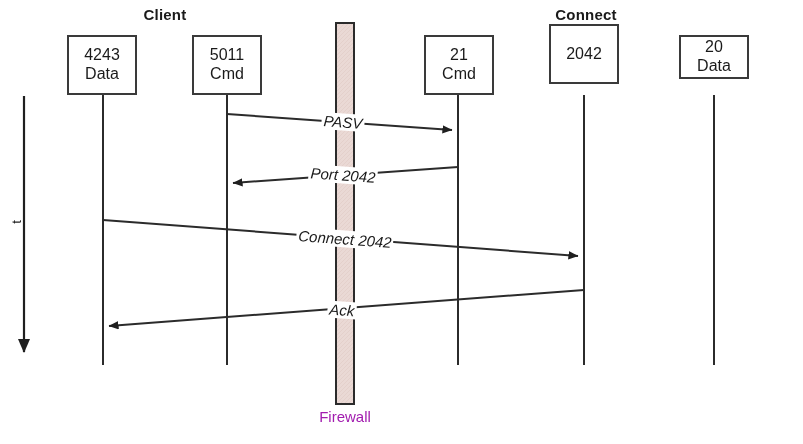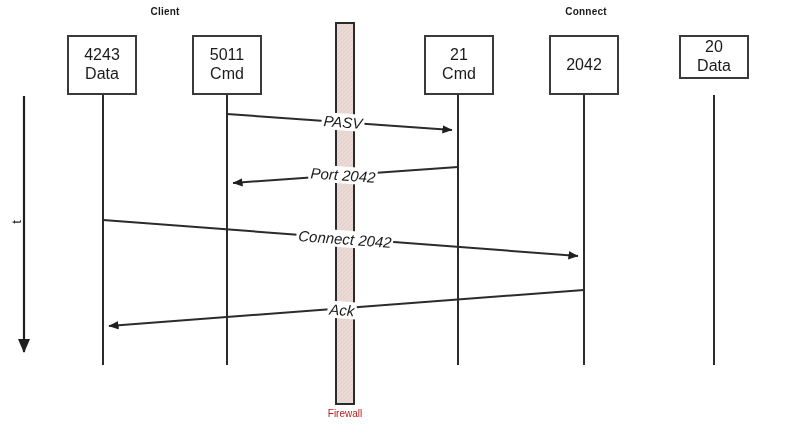--- a/index.html
+++ b/index.html
@@ -21,21 +21,21 @@
   }
   svg.layer {
     position: absolute;
     left: 0;
     top: 0;
     width: 803px;
     height: 444px;
   }
   .grp-title {
     position: absolute;
-    font-size: 10px;
+    font-size: 15px;
     font-weight: bold;
     color: #1a1a1a;
     letter-spacing: 0.2px;
     white-space: nowrap;
     transform: translateX(-50%);
     text-align: center;
   }
   .node-box {
     position: absolute;
     box-sizing: border-box;
@@ -65,22 +65,22 @@
   }
   .axis-label {
     position: absolute;
     font-size: 13px;
     color: #1a1a1a;
     white-space: nowrap;
     transform-origin: 50% 50%;
   }
   .fw-label {
     position: absolute;
-    font-size: 10px;
-    color: #b91c1c;
+    font-size: 15px;
+    color: #a21caf;
     white-space: nowrap;
     transform: translateX(-50%);
   }
 </style>
 </head>
 <body>
 
 <div id="diagram-root">
 
   <svg class="layer" viewBox="0 0 803 444" xmlns="http://www.w3.org/2000/svg">
@@ -132,21 +132,21 @@
   <div class="node-box" style="left:192px; top:35px; width:70px; height:60px;">
     <span class="ln">5011</span>
     <span class="ln">Cmd</span>
   </div>
 
   <div class="node-box" style="left:424px; top:35px; width:70px; height:60px;">
     <span class="ln">21</span>
     <span class="ln">Cmd</span>
   </div>
 
-  <div class="node-box" style="left:549px; top:35px; width:70px; height:60px;">
+  <div class="node-box" style="left:549px; top:24px; width:70px; height:60px;">
     <span class="ln">2042</span>
   </div>
 
   <div class="node-box" style="left:679px; top:35px; width:70px; height:44px;">
     <span class="ln">20</span>
     <span class="ln">Data</span>
   </div>
 
   <div class="msg-label" style="left:343px; top:122px; transform:translate(-50%,-50%) rotate(4.2deg);">PASV</div>
 

